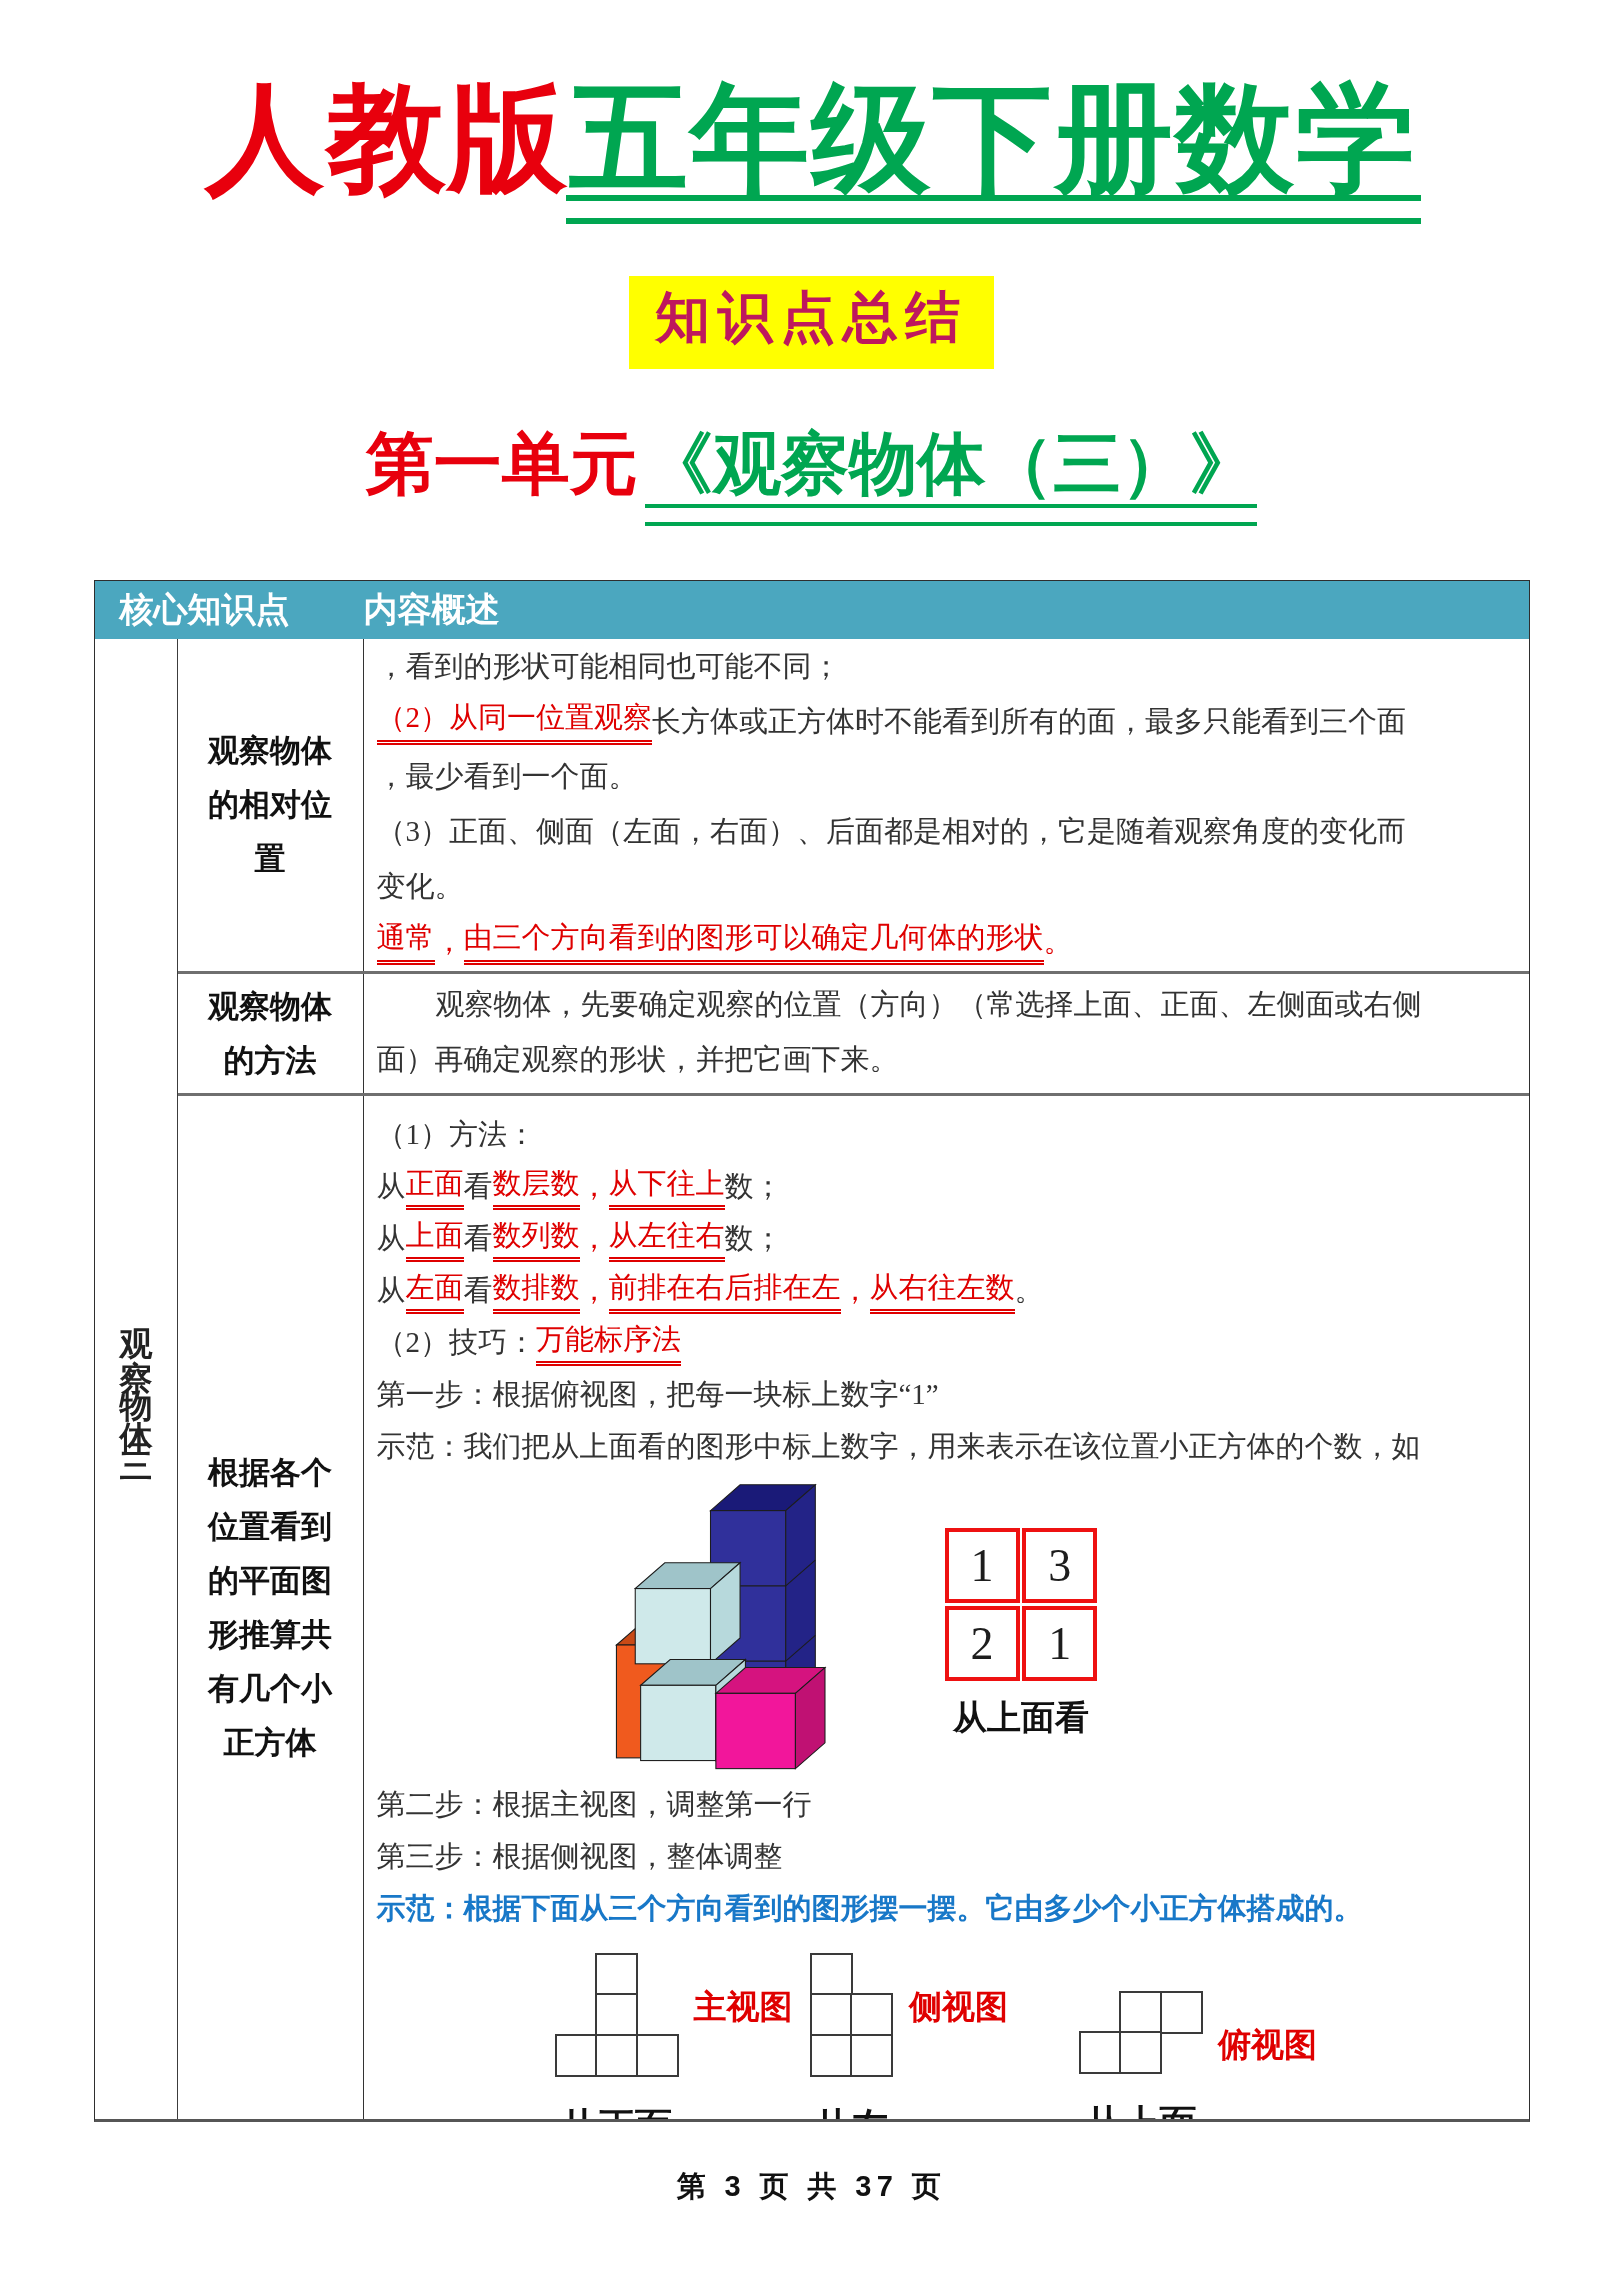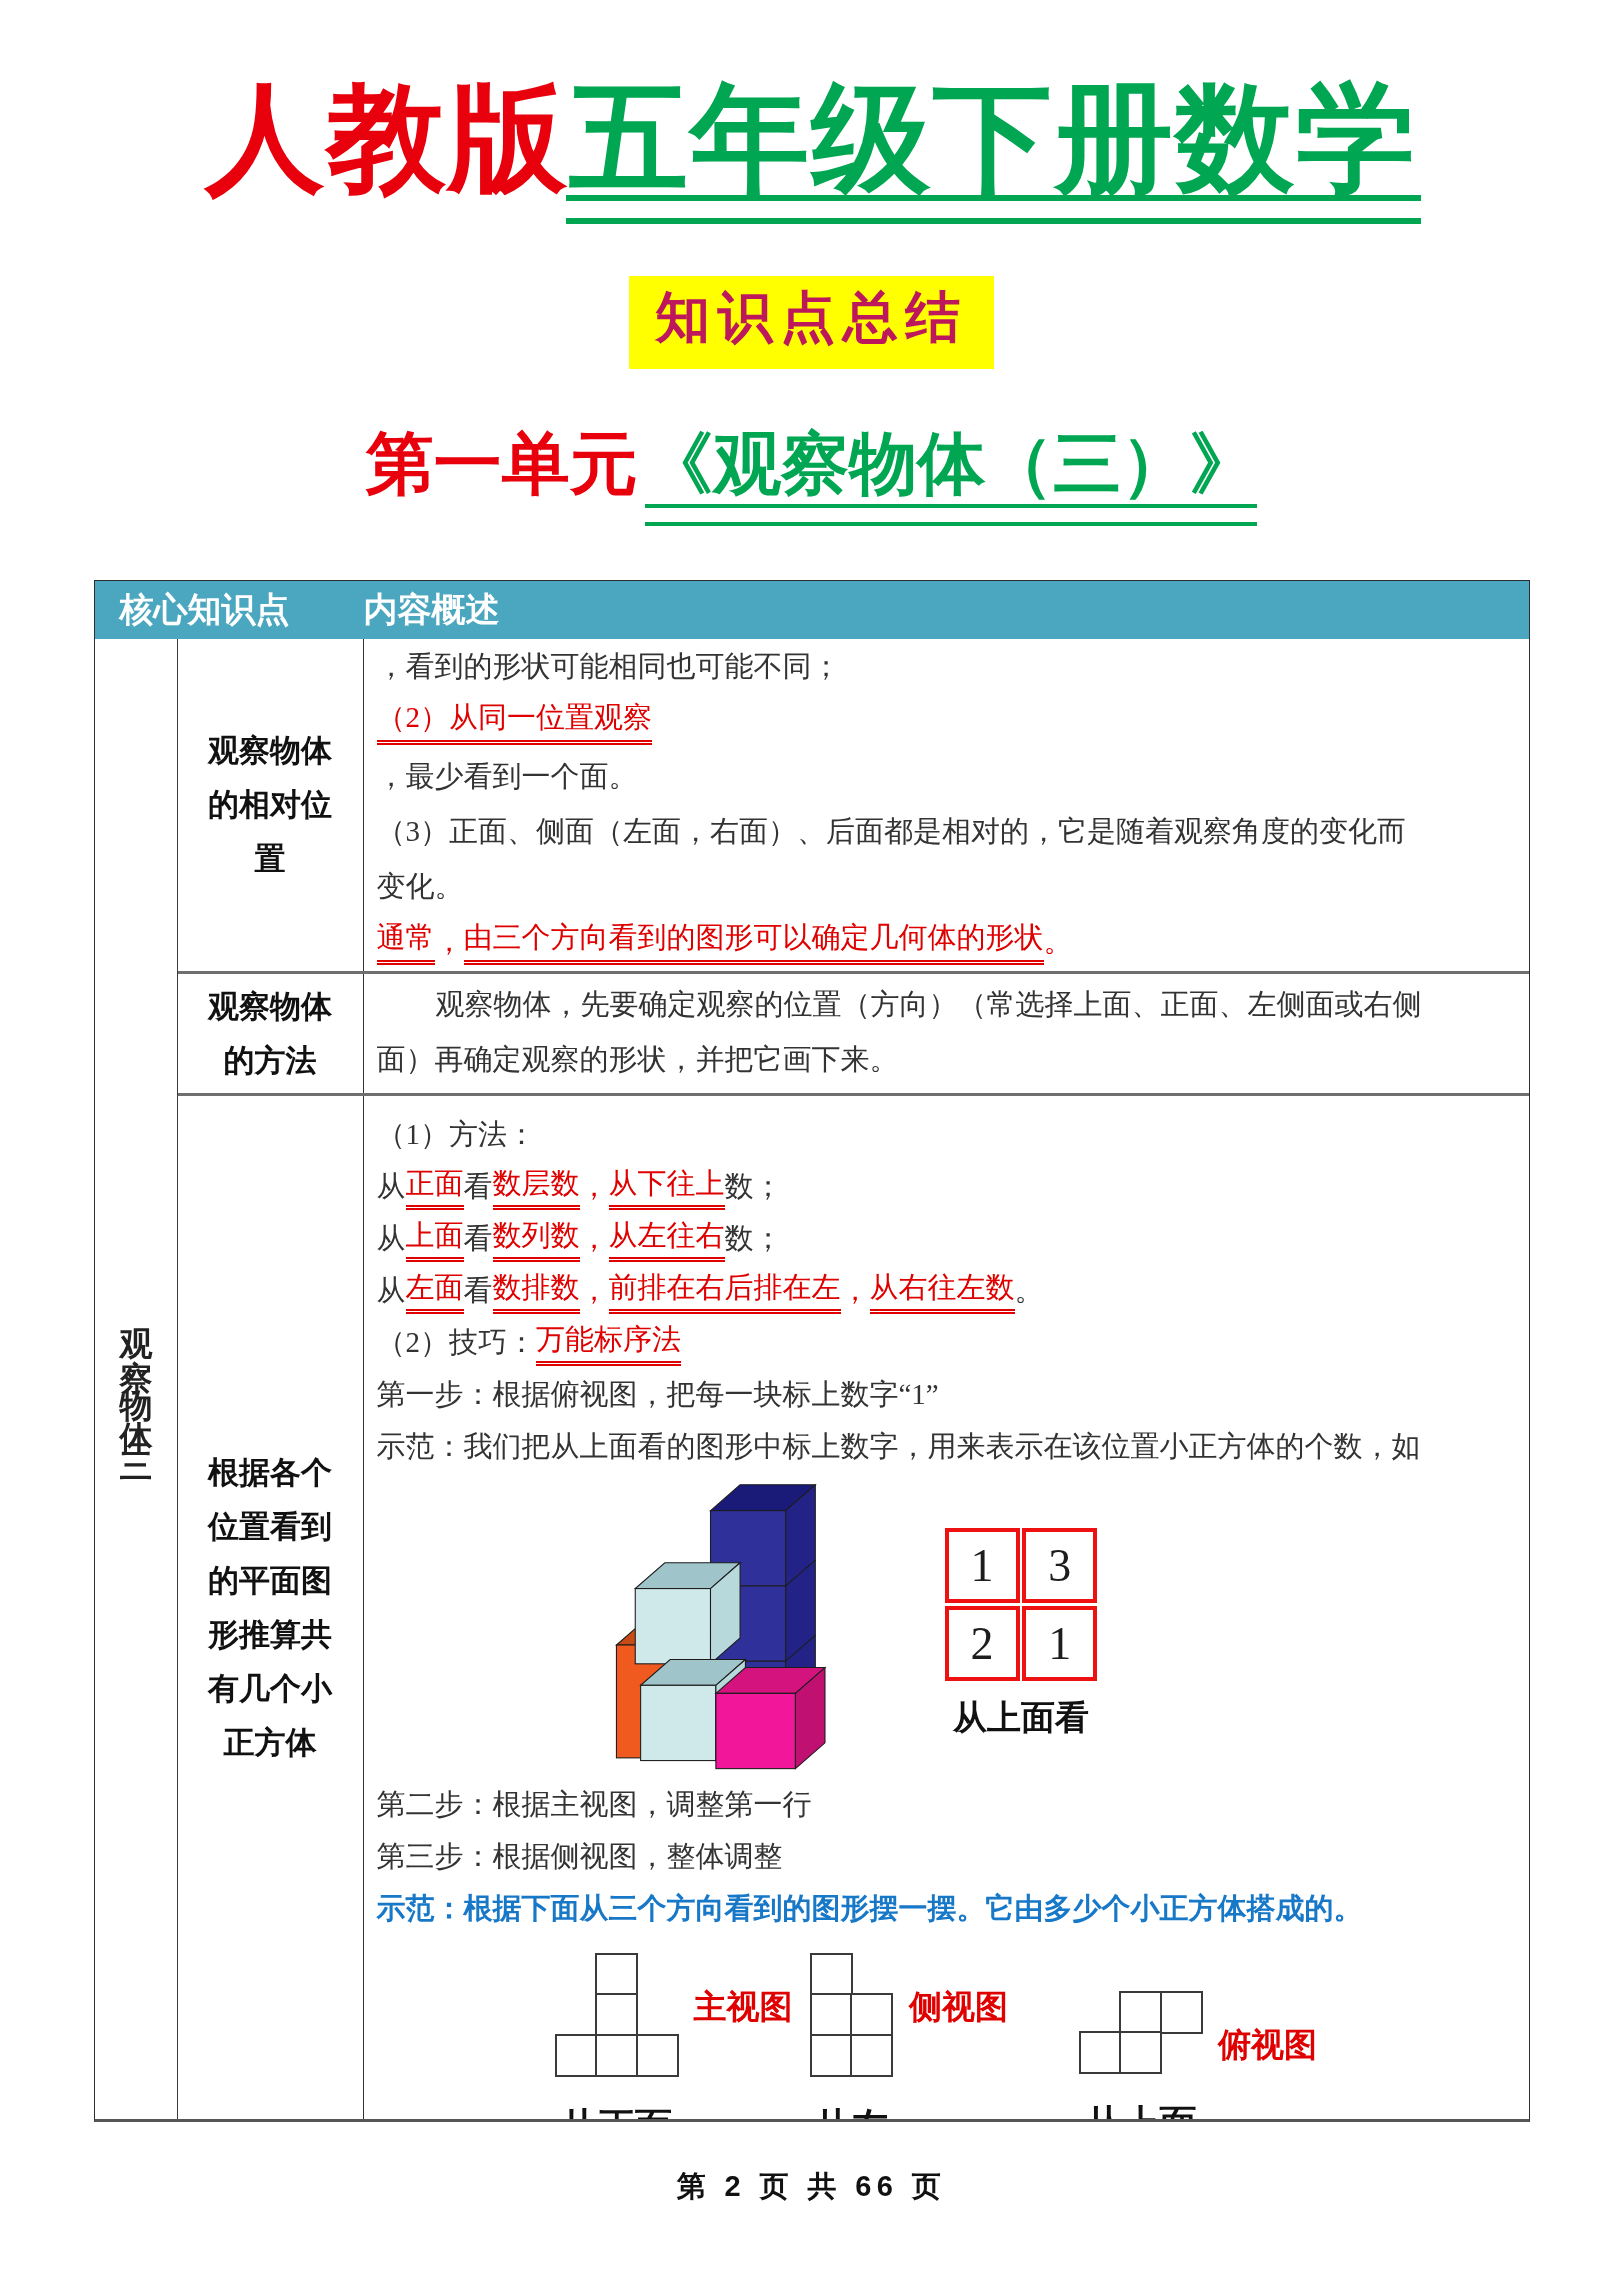--- a/index.html
+++ b/index.html
@@ -103,20 +103,21 @@
         <div class="trow trow1">
           <div class="lblCell">
               <span>观察物体的相对位置</span>
             </div>
           <div class="cntCell">
               <div class="line">
                 <span class="k">，看到的形状可能相同也可能不同；</span>
               </div>
               <div class="line">
                 <span class="ru">（2）从同一位置观察</span>
+                <span class="k">长方体或正方体时不能看到所有的面，最多只能看到三个面</span>
               </div>
               <div class="line">
                 <span class="k">，最少看到一个面。</span>
               </div>
               <div class="line">
                 <span class="k">（3）正面、侧面（左面，右面）、后面都是相对的，它是随着观察角度的变化而</span>
               </div>
               <div class="line">
                 <span class="k">变化。</span>
               </div>
@@ -282,16 +283,16 @@
               </div>
             </div>
 
           </div>
         </div>
 
       </div>
     </div>
   </div>
 
-  <div class="footer">第 2 页 共 66 页</div>
+  <div class="footer">第 3 页 共 37 页</div>
 
 </div>
 
 
 </body></html>

